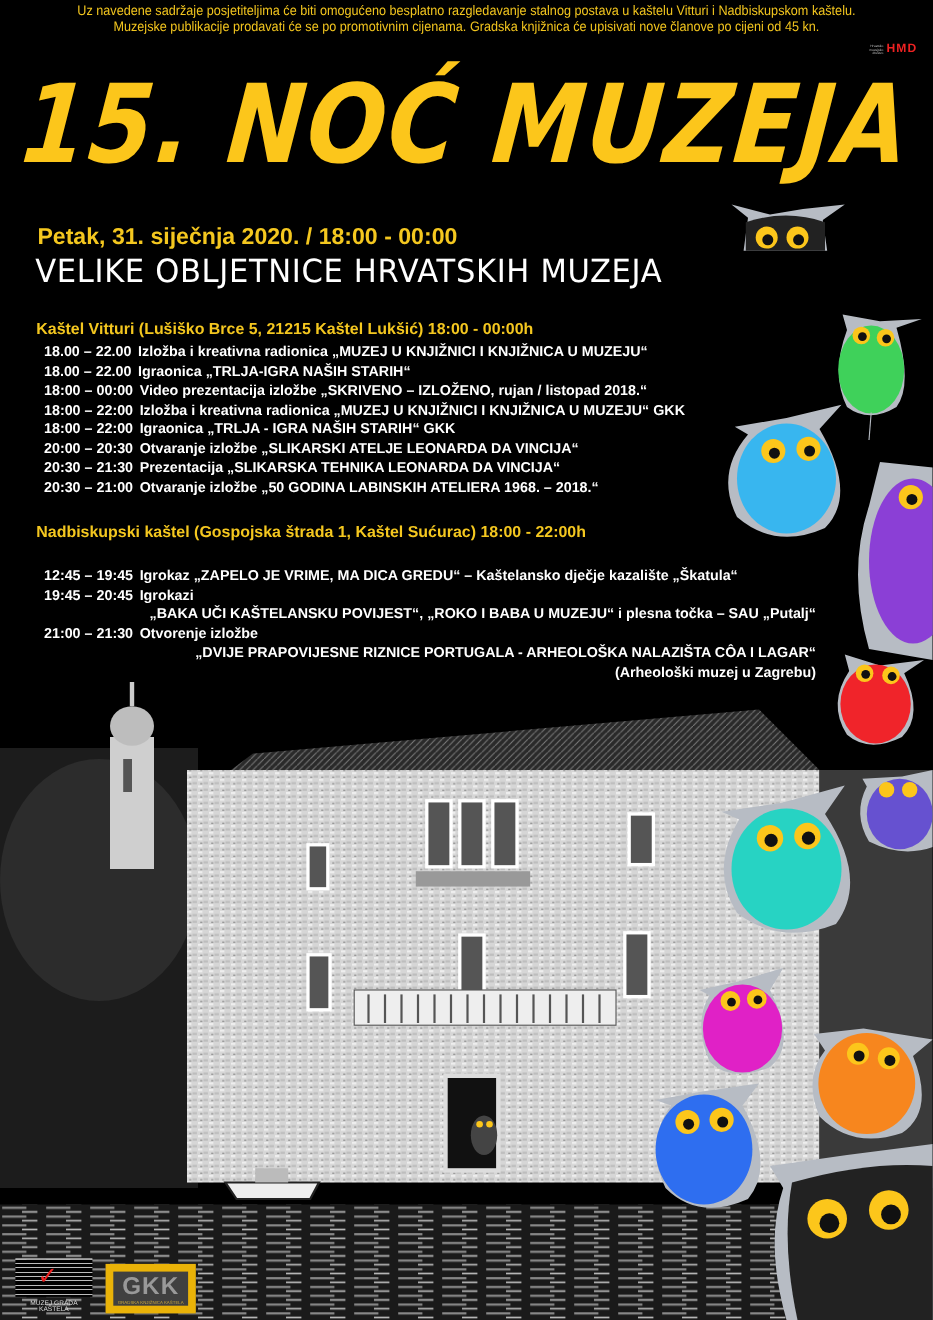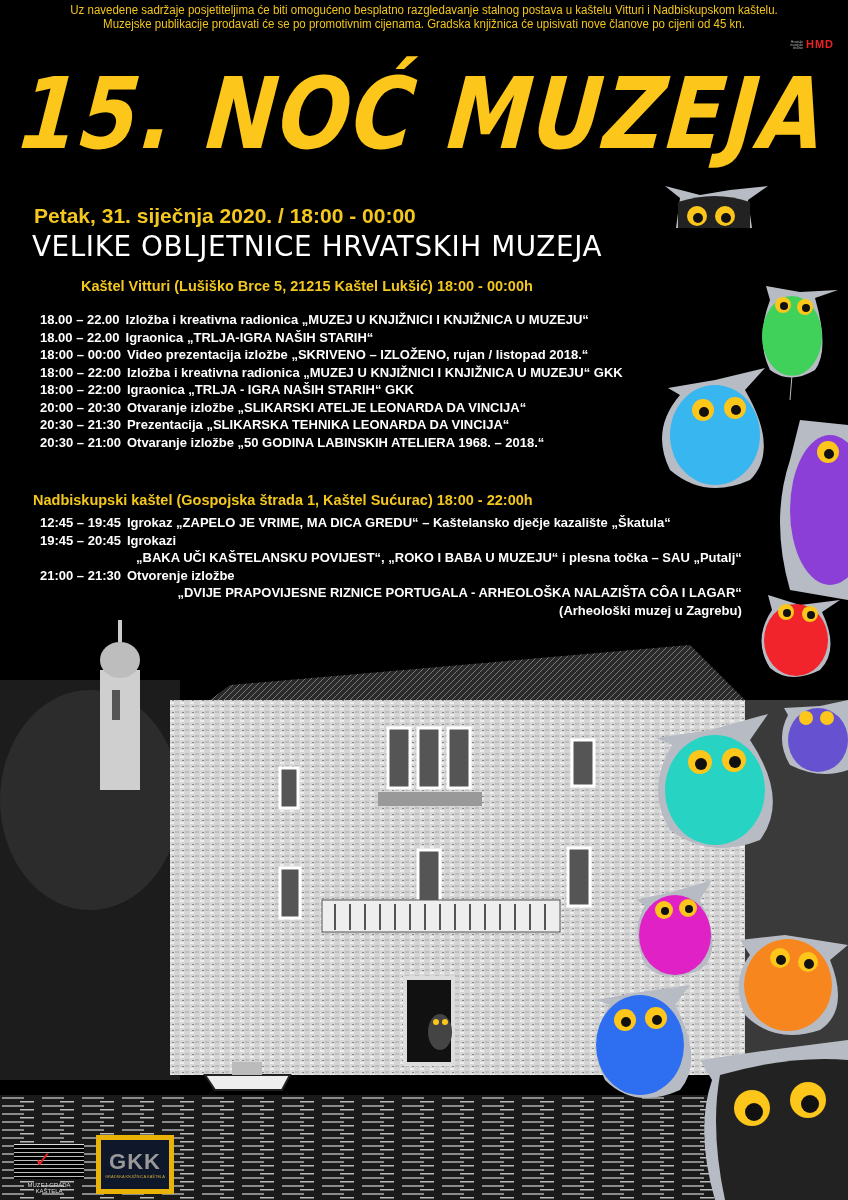--- a/index.html
+++ b/index.html
@@ -5,37 +5,37 @@
   html, body { margin:0; padding:0; background:#000; }
   body { width:848px; height:1200px; position:relative; overflow:hidden; font-family:"Liberation Sans", sans-serif; color:#fff; }
   .notice { position:absolute; top:3px; left:0; width:848px; text-align:center; color:#f2c51e; font-size:12.5px; line-height:14px; transform:scaleX(0.92); transform-origin:center top; }
   .hrmd { position:absolute; top:38px; right:14px; display:flex; align-items:flex-end; gap:3px; }
   .hrmd .small { font-size:3px; color:#bbb; line-height:3px; width:22px; text-align:right; }
   .hrmd .mark { font-size:11px; font-weight:bold; color:#e22; letter-spacing:1px; }
   .title { position:absolute; top:56px; left:26px; width:790px; font-family:"DejaVu Sans", sans-serif; font-weight:bold; font-style:italic; font-size:86px; color:#fcc61b; letter-spacing:2px; transform:scaleX(0.98) scaleY(1.15) skewX(-6deg); transform-origin:left top; white-space:nowrap; line-height:100px; }
   .date { position:absolute; top:204px; left:34px; color:#f4c71f; font-weight:bold; font-size:21px; }
   .subtitle { position:absolute; top:229px; left:32px; font-family:"DejaVu Sans", sans-serif; color:#fff; font-size:29px; letter-spacing:0.6px; transform:scaleX(0.96); transform-origin:left top; white-space:nowrap; }
   .venue { position:absolute; left:33px; color:#f4c71f; font-weight:bold; font-size:14.5px; white-space:nowrap; }
-  .venue1 { top:278px;margin-left:48px; }
-  .venue2 { top:492px; }
+  .venue1 { top:292px; }
+  .venue2 { top:476px; }
   .sched { position:absolute; left:40px; font-weight:bold; font-size:13px; line-height:17.5px; color:#fff; white-space:nowrap;text-align:right; }
   .sched1 { top:311px; }
   .sched2 { top:514px; }
   .row { display:flex; }
   .row .time { display:inline-block; margin-right:6px; }
   .indent { padding-left:96px; }
   .indent2 { padding-left:100px; }
   
   .photo { position:absolute; left:0; top:600px; width:848px; height:600px; }
   .logos { position:absolute; bottom:6px; left:14px; display:flex; gap:12px; align-items:flex-end; }
   .mgk { width:70px; text-align:center; }
   .mgk .lines { height:34px; border-top:1px solid #ddd; background:repeating-linear-gradient(#000 0 3px, #bbb 3px 4px); position:relative; }
   .mgk .check { position:absolute; left:20px; top:4px; color:#e22; font-size:22px; line-height:22px; }
   .mgk .label { font-size:6px; color:#ddd; margin-top:3px; }
-  .gkk { border:5px solid #eab308; padding:10px 4px; text-align:center; background:#0f172a; }
+  .gkk { border:7px solid #eab308; padding:1px 4px; text-align:center; background:#404040; }
   .gkk .big { font-size:22px; color:#999; font-weight:bold; letter-spacing:1px; line-height:24px; }
   .gkk .lbl { font-size:4px; color:#c9a63a; }
 </style>
 </head>
 <body>
 
 <div class="notice">
   <div>Uz navedene sadržaje posjetiteljima će biti omogućeno besplatno razgledavanje stalnog postava u kaštelu Vitturi i Nadbiskupskom kaštelu.</div>
   <div>Muzejske publikacije prodavati će se po promotivnim cijenama. Gradska knjižnica će upisivati nove članove po cijeni od 45 kn.</div>
 </div>

